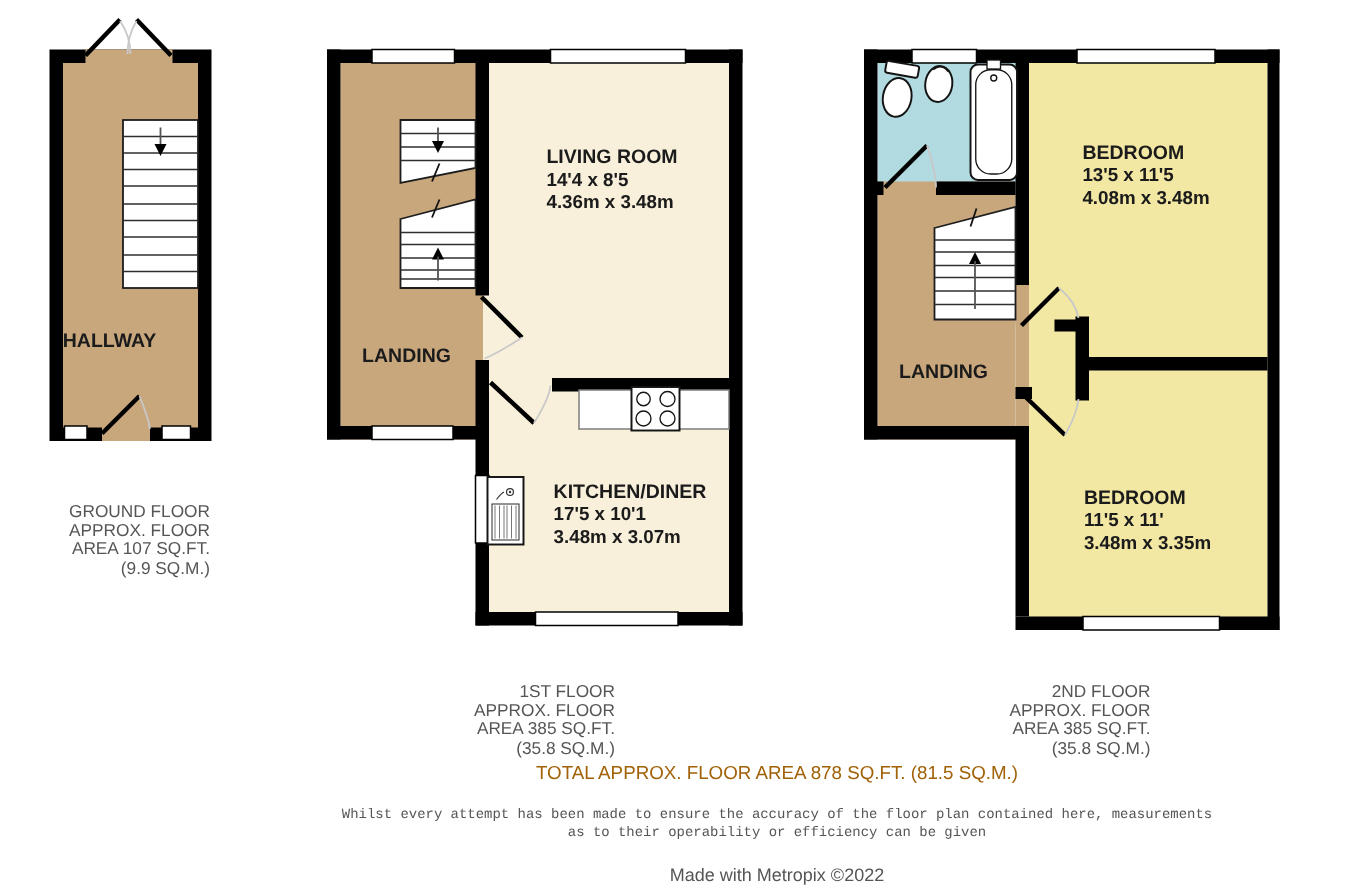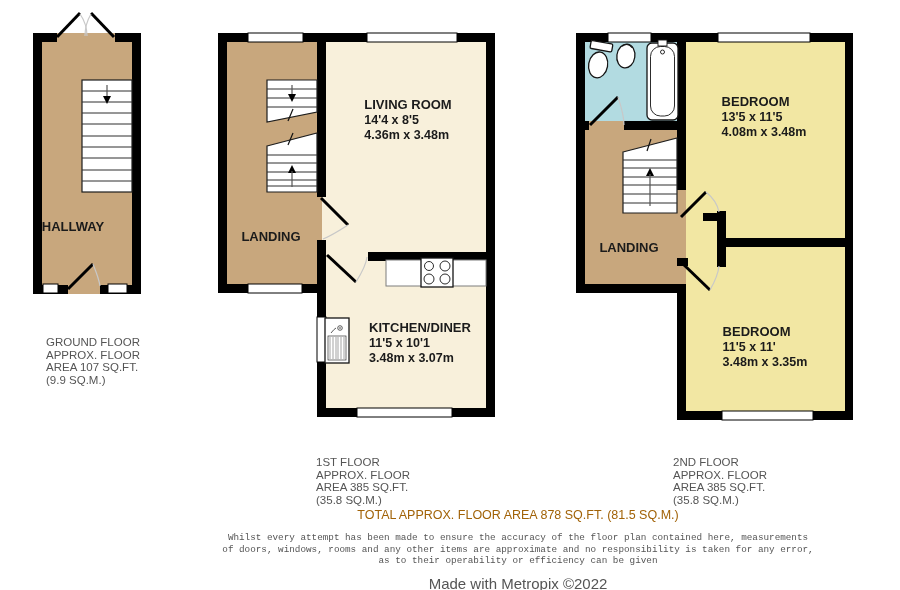--- a/index.html
+++ b/index.html
@@ -28,26 +28,26 @@
   .arrowline{stroke:#555;stroke-width:1.2;}
   .arrowhead{fill:#000;}
   .fix{fill:#fff;stroke:#141414;stroke-width:1.3;}
   .fixthin{fill:none;stroke:#141414;stroke-width:0.9;}
   .counter{fill:#fff;stroke:#7d7d7d;stroke-width:1;}
   .hatch{stroke:#666;stroke-width:0.6;}
 
   .room-label{position:absolute;transform:translate(-50%,-50%);text-align:left;
     font-weight:bold;font-size:13px;line-height:15.5px;color:#1b1b1b;white-space:nowrap;}
   .room-label .dim{font-size:12.5px;}
-  .floor-summary{position:absolute;transform:translate(-50%,-50%);text-align:left;
+  .floor-summary{position:absolute;transform:translate(-50%,-50%);text-align:right;
     font-size:11.5px;line-height:12.7px;color:#555;white-space:nowrap;}
   .total{position:absolute;transform:translate(-50%,-50%);font-size:12.5px;color:#a16207;white-space:nowrap;}
   .disclaimer{position:absolute;transform:translate(-50%,-50%);text-align:center;
     font-size:9.3px;line-height:11.5px;color:#555;white-space:nowrap;font-family:Liberation Mono, monospace;}
-  .credit{position:absolute;transform:translate(-50%,-50%);font-size:15px;color:#555;white-space:nowrap;}
+  .credit{position:absolute;transform:translate(-50%,-50%);font-size:12px;color:#555;white-space:nowrap;}
 </style>
 </head>
 <body>
 
 <div id="canvas">
 
 <svg id="plan-svg" width="900" height="590" viewBox="0 0 900 590">
 
   <g>
     <rect class="f-wall" x="33" y="33" width="108" height="261"></rect>
@@ -221,21 +221,21 @@
   <div class="room-label" style="left:408px;top:120px">
     <div>LIVING ROOM</div>
     <div class="dim">14'4 x 8'5</div>
     <div class="dim">4.36m x 3.48m</div>
   </div>
 
   <div class="room-label" style="left:271px;top:237px">LANDING</div>
 
   <div class="room-label" style="left:420px;top:343px">
     <div>KITCHEN/DINER</div>
-    <div class="dim">11'5 x 10'1</div>
+    <div class="dim">17'5 x 10'1</div>
     <div class="dim">3.48m x 3.07m</div>
   </div>
 
   <div class="room-label" style="left:764px;top:117px">
     <div>BEDROOM</div>
     <div class="dim">13'5 x 11'5</div>
     <div class="dim">4.08m x 3.48m</div>
   </div>
 
   <div class="room-label" style="left:629px;top:248px">LANDING</div>
@@ -264,20 +264,19 @@
     <div>2ND FLOOR</div>
     <div>APPROX. FLOOR</div>
     <div>AREA 385 SQ.FT.</div>
     <div>(35.8 SQ.M.)</div>
   </div>
 
   <div class="total" style="left:518px;top:515px">TOTAL APPROX. FLOOR AREA 878 SQ.FT. (81.5 SQ.M.)</div>
 
   <div class="disclaimer" style="left:518px;top:549px">
     <div>Whilst every attempt has been made to ensure the accuracy of the floor plan contained here, measurements</div>
-    <div>of doors, windows, rooms and any other items are approximate and no responsibility is taken for any error,</div>
     <div>as to their operability or efficiency can be given</div>
   </div>
 
   <div class="credit" style="left:518px;top:583px">Made with Metropix ©2022</div>
 </div>
 
 </div>
 
 </body></html>

